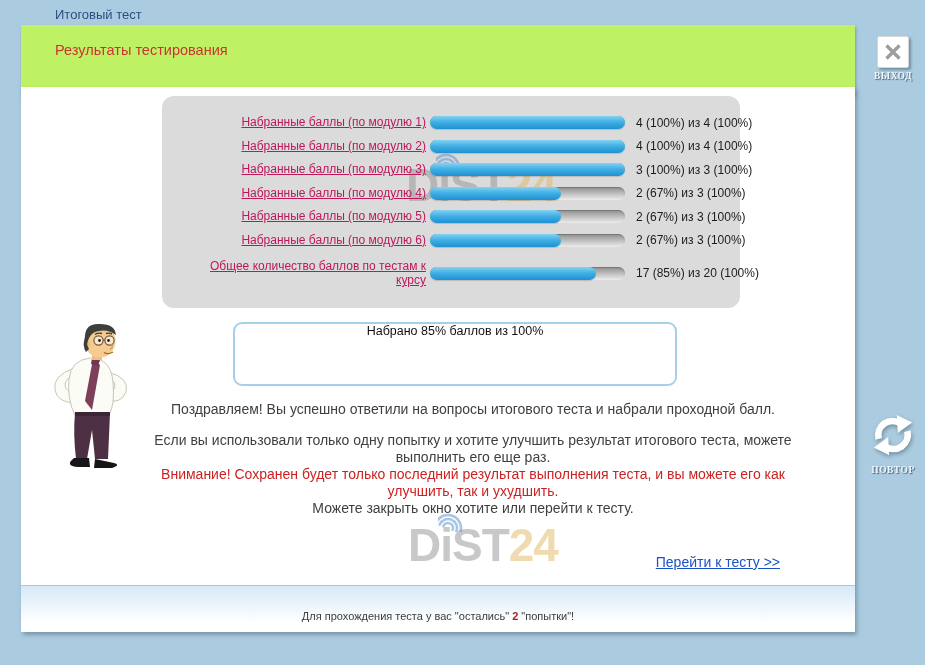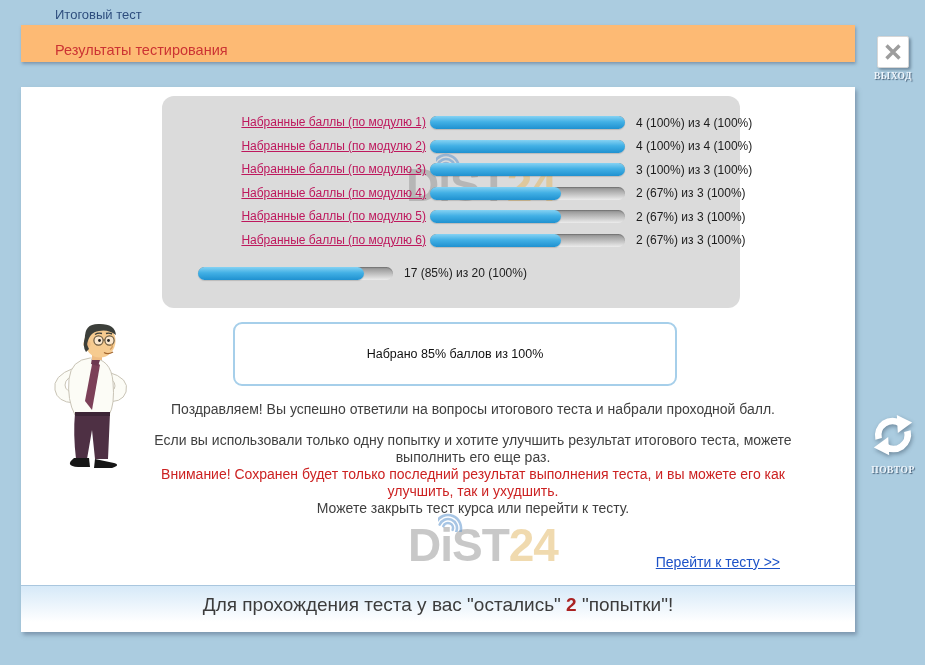--- a/index.html
+++ b/index.html
@@ -13,22 +13,22 @@
   .stage{position:absolute;inset:0;}
 
   
   .win-title{
     position:absolute;left:55px;top:7px;
     font-size:13px;color:#2e4e7e;
   }
 
   
   .header-panel{
-    position:absolute;left:21px;top:25px;width:834px;height:37px;
-    background:#fdba74;
+    position:absolute;left:21px;top:25px;width:834px;height:70px;
+    background:#bef264;
     box-shadow:1px 2px 3px rgba(80,100,125,.5);
   }
   .header-title{
     position:absolute;left:34px;top:17px;
     font-size:14.5px;color:#cc3333;
   }
 
   
   .main-panel{
     position:absolute;left:21px;top:87px;width:834px;height:545px;
@@ -68,21 +68,21 @@
     line-height:1;user-select:none;
   }
   .wm .wm-gray{color:rgba(145,145,145,.5);}
   .wm .wm-accent{color:rgba(226,181,96,.5);}
   .wm-sig{position:absolute;left:30px;top:-16px;}
 
   
   .score-box{
     position:absolute;left:212px;top:235px;width:440px;height:60px;
     border:2px solid #a6cfea;border-radius:9px;background:#ffffff;
-    display:flex;align-items:center;justify-content:center;z-index:1;
+    display:flex;justify-content:center;z-index:1;
   }
   .score-box span{font-size:12.5px;color:#111111;}
 
   
   .message{
     position:absolute;left:109px;top:314px;width:650px;
     text-align:center;font-size:14px;line-height:17px;color:#3f3f3f;z-index:1;margin-left:18px;
   }
   .message .para{margin:0 0 14px 0;}
   .message .group p{margin:0;}
@@ -92,22 +92,22 @@
   .goto-link-wrap{
     position:absolute;left:109px;top:466px;width:650px;text-align:right;z-index:1;
   }
   .goto-link{color:#1c52c7;font-size:14px;text-decoration:underline;cursor:pointer;}
 
   
   .footer-bar{
     position:absolute;left:0;right:0;top:498px;height:46px;
     border-top:1px solid #a9c6de;
     background:linear-gradient(#d6e9f8,#ffffff 80%);
-    text-align:center;padding-top:8px;box-sizing:border-box;
-    font-size:19px;color:#3c3c3c;z-index:1;
+    text-align:center;padding-top:24px;box-sizing:border-box;
+    font-size:11px;color:#3c3c3c;z-index:1;
   }
   .footer-bar b{color:#aa2222;}
 
   
   .character{position:absolute;left:40px;top:322px;z-index:2;}
 
   
   .side-btn{position:absolute;text-align:center;cursor:pointer;font-family:Liberation Serif, serif;}
   .exit-btn{left:869px;top:36px;width:48px;}
   .exit-box{
@@ -189,38 +189,39 @@
 
   <div class="row">
     <div class="row-label">Набранные баллы (по модулю 6)</div>
     <div class="track">
       <div class="fill" style="width: 67%;"></div>
     </div>
     <div class="row-value">2 (67%) из 3 (100%)</div>
   </div>
 
   <div class="row total">
+    <div class="row-label">Общее количество баллов по тестам к курсу</div>
     <div class="track">
       <div class="fill" style="width: 85%;"></div>
     </div>
     <div class="row-value">17 (85%) из 20 (100%)</div>
   </div>
 </div>
     </div>
 
     <div class="score-box">
       <span>Набрано 85% баллов из 100%</span>
     </div>
 
     <div class="message">
       <p class="para">Поздравляем! Вы успешно ответили на вопросы итогового теста и набрали проходной балл.</p>
       <div class="group">
         <p>Если вы использовали только одну попытку и хотите улучшить результат итогового теста, можете выполнить его еще раз.</p>
         <p class="warning">Внимание! Сохранен будет только последний результат выполнения теста, и вы можете его как улучшить, так и ухудшить.</p>
-        <p>Можете закрыть тест курса или перейти к тесту.</p>
+        <p>Можете закрыть окно хотите или перейти к тесту.</p>
       </div>
     </div>
 
     <div class="wm" style="left:387px;top:435px;">
       <svg class="wm-sig" width="32" height="26" viewBox="0 0 32 26">
         <g fill="none" stroke="rgba(95,150,205,.55)" stroke-width="2.6" stroke-linecap="round" transform="rotate(22 10 22)">
           <path d="M5 22 a 5 5 0 0 1 10 0"></path>
           <path d="M1 22 a 9 9 0 0 1 18 0"></path>
           <path d="M-3 22 a 13 13 0 0 1 26 0"></path>
         </g>

